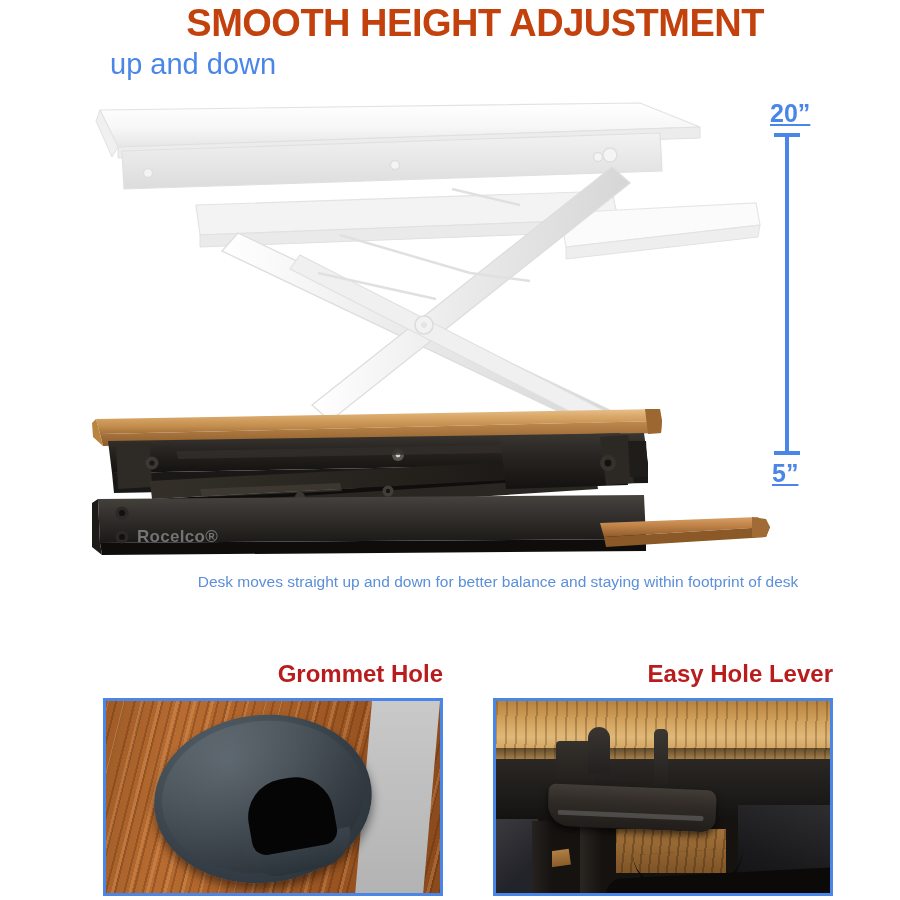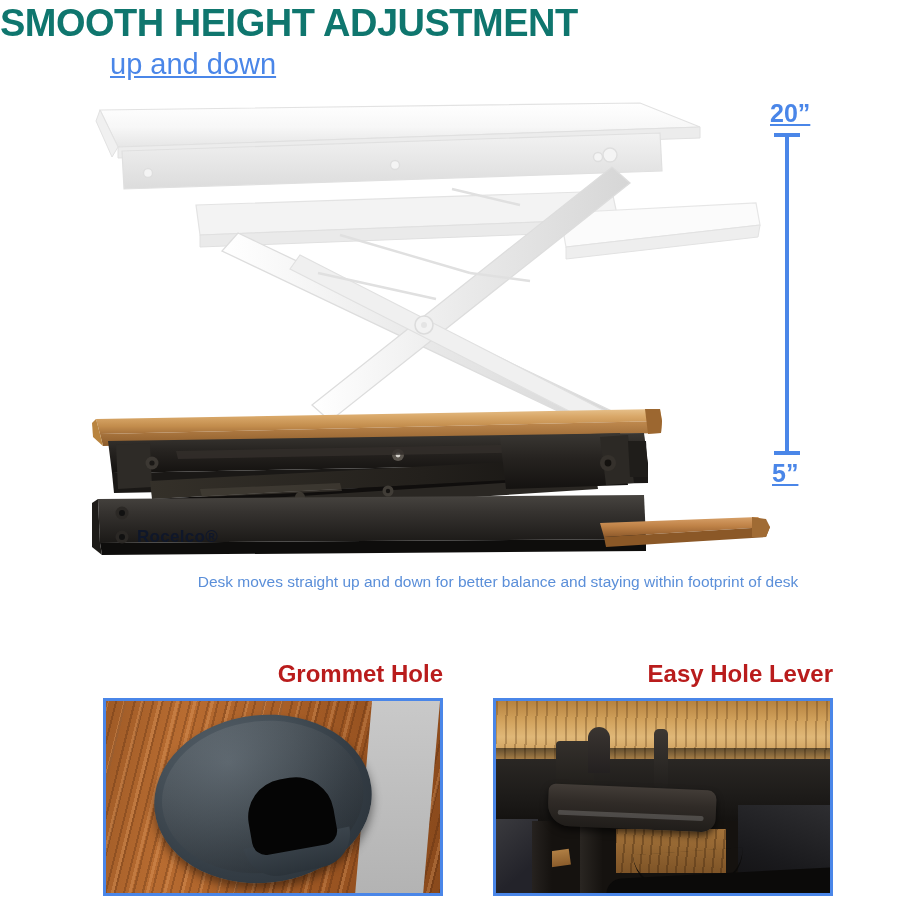--- a/index.html
+++ b/index.html
@@ -15,36 +15,35 @@
     font-family: "Liberation Sans", sans-serif;
     color: #4a86e8;
   }
 
   
   .hero-title {
     position: absolute;
     left: 0;
     top: 2px;
     width: 764px;
-    text-align: left;
+    text-align: right;
     font-size: 38px;
     font-weight: bold;
     letter-spacing: -0.5px;
-    color: #0f766e;
+    color: #c2410c;
     white-space: nowrap;
   }
   .hero-subtitle {
     position: absolute;
     left: 110px;
     top: 48px;
     font-size: 29px;
     font-weight: normal;
     color: #4a86e8;
     white-space: nowrap;
-    text-decoration: underline;
   }
 
   
   .stage {
     position: absolute;
     left: 0;
     top: 85px;
     width: 900px;
     height: 500px;
   }
@@ -445,21 +444,21 @@
 </div>
 
 <div class="dim-wrap">
   <div class="dim-label top">20”</div>
   <div class="dim-cap top"></div>
   <div class="dim-line"></div>
   <div class="dim-cap bottom"></div>
   <div class="dim-label bottom">5”</div>
 </div>
 
-<div style="position:absolute;left:137px;top:527px;font-size:17px;font-weight:bold;color:#0f172a;letter-spacing:0.3px;">Rocelco®</div>
+<div style="position:absolute;left:137px;top:527px;font-size:17px;font-weight:bold;color:#737373;letter-spacing:0.3px;">Rocelco®</div>
 
 <div class="caption">Desk moves straight up and down for better balance and staying within footprint of desk</div>
 
 <div class="panels">
 
   <div class="panel left">
     <div class="panel-heading">Grommet Hole</div>
     <div class="panel-photo">
       <div class="photo-inner">
         <div class="wood-bg"></div>

